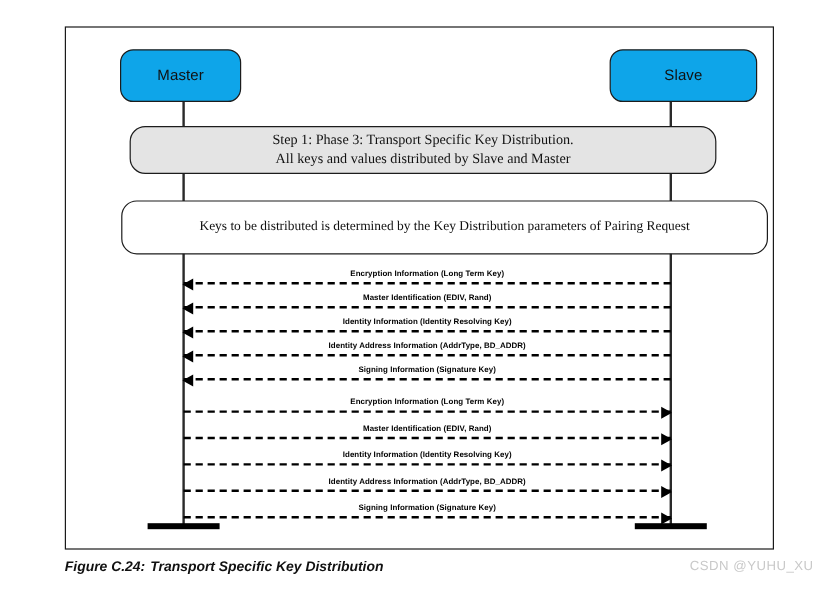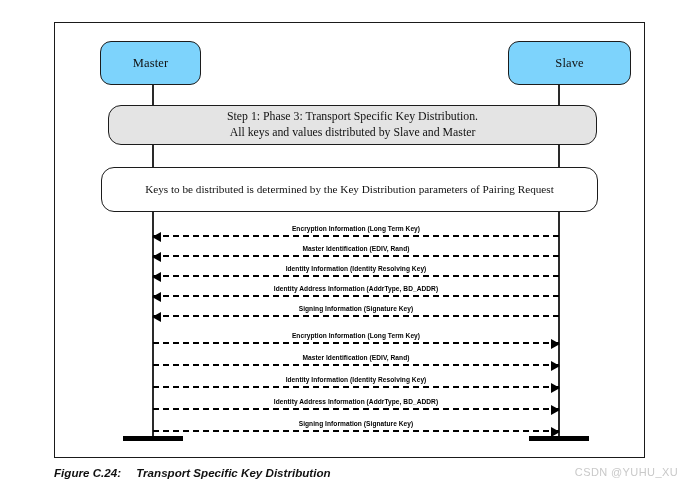--- a/index.html
+++ b/index.html
@@ -48,26 +48,25 @@
     position: absolute;
     height: 5px;
     background: #000000;
   }
 
   
   .actor-box {
     position: absolute;
     border: 1.6px solid #1c1c1c;
     border-radius: 11px;
-    background: #7dd3fc;
+    background: #0ea5e9;
     box-sizing: border-box;
     display: flex;
     align-items: center;
     justify-content: center;
-    font-family: Liberation Serif, serif;
   }
   .actor-label {
     font-size: 12.5px;
     color: #111111;
     letter-spacing: .1px;
   }
 
   
   .band-box {
     position: absolute;
@@ -138,21 +137,21 @@
   #caption {
     position: absolute;
     left: 54px;
     top: 466px;
     font-size: 11.6px;
     font-weight: bold;
     font-style: italic;
     color: #111111;
     white-space: nowrap;
   }
-  #caption .cap-num { margin-right: 12px; }
+  #caption .cap-num { margin-right: 1px; }
   #watermark {
     position: absolute;
     right: 8px;
     top: 466px;
     font-size: 11px;
     color: #c9c9c9;
     white-space: nowrap;
     letter-spacing: .4px;
   }
 </style>
@@ -174,21 +173,21 @@
 
     <div class="actor-box" style="left:453px; top:18px; width:123px; height:44px;">
       <span class="actor-label">Slave</span>
     </div>
 
     <div class="band-box shaded" style="left:53px; top:82px; width:489px; height:40px;">
       <div class="band-line">Step 1: Phase 3: Transport Specific Key Distribution.</div>
       <div class="band-line">All keys and values distributed by Slave and Master</div>
     </div>
 
-    <div class="band-box plain" style="left:46px; top:144px; width:497px; height:45px;">
+    <div class="band-box plain" style="left:46px; top:144px; width:539px; height:45px;">
       <div class="band-line tight">Keys to be distributed is determined by the Key Distribution parameters of Pairing Request</div>
     </div>
 
     <div class="msg" style="left:98px; top:198px; width:406px;">
       <div class="msg-label">Encryption Information (Long Term Key)</div>
       <div class="msg-line"></div>
       <div class="arrow-head left"></div>
     </div>
 
     <div class="msg" style="left:98px; top:218px; width:406px;">

